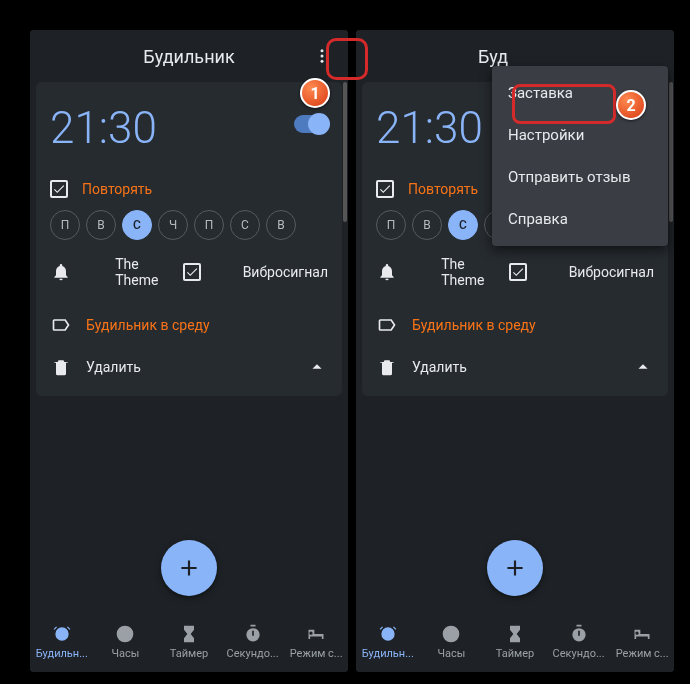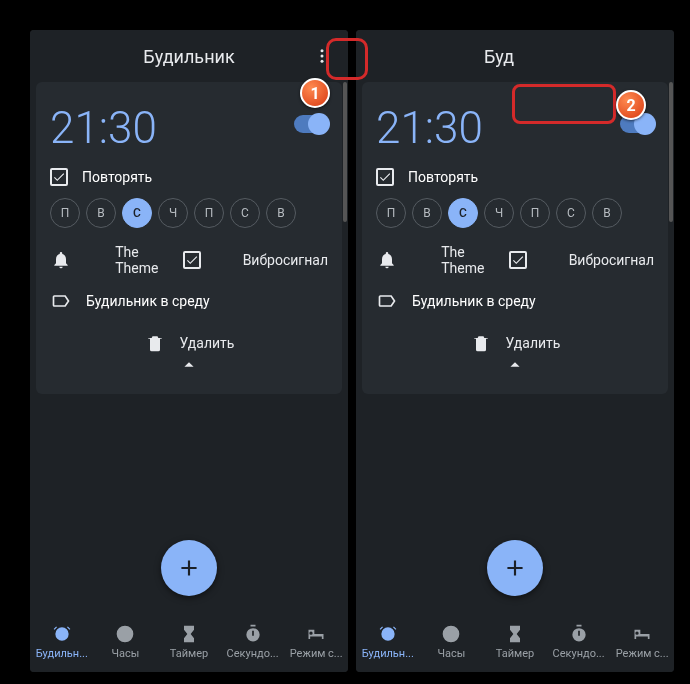--- a/index.html
+++ b/index.html
@@ -10,36 +10,36 @@
   .phone.right{left:356px;}
   .topbar{height:52px;display:flex;align-items:center;justify-content:center;color:#e8eaed;font-size:18px;position:relative;background:#1e2226;}
   .topbar .title{font-weight:400;}
   .kebab{position:absolute;right:10px;top:10px;width:32px;height:32px;display:flex;align-items:center;justify-content:center;cursor:pointer;}
   .kebab svg{fill:#e8eaed;}
   .alarm-card{background:#262b30;margin:0 6px;border-radius:6px;padding:12px 14px 14px;color:#e8eaed;}
   .time-row{display:flex;align-items:center;justify-content:space-between;}
   .alarm-time{color:#8ab4f8;font-size:44px;font-weight:300;margin-top:8px;}
   .toggle{width:34px;height:18px;background:#4e7bbf;border-radius:10px;position:relative;cursor:pointer;}
   .toggle::after{content:"";position:absolute;right:-2px;top:-2px;width:22px;height:22px;background:#8ab4f8;border-radius:50%;}
-  .row{display:flex;align-items:center;margin-top:14px;color:#ffffff;font-size:14px;}
+  .row{display:flex;align-items:center;margin-top:26px;color:#f97316;font-size:14px;}
   .row .ico{width:22px;height:22px;margin-right:14px;flex-shrink:0;display:flex;align-items:center;justify-content:center;}
   .row .ico svg{fill:#e8eaed;}
   .row.check .box{width:18px;height:18px;border:2px solid #e8eaed;border-radius:2px;display:flex;align-items:center;justify-content:center;margin-right:14px;}
   .row.check .box svg{width:14px;height:14px;fill:#e8eaed;}
   .days{display:flex;gap:6px;margin-top:12px;}
   .day{width:30px;height:30px;border:1px solid #555b61;border-radius:50%;display:flex;align-items:center;justify-content:center;color:#b6bbc0;font-size:12px;cursor:pointer;}
   .day.active{background:#8ab4f8;border-color:#8ab4f8;color:#1b2027;font-weight:500;}
   .split-row{display:flex;align-items:center;margin-top:16px;}
   .split-row .half{display:flex;align-items:center;font-size:14px;gap:32px;}
   .split-row .half.left-h{flex:1;}
   .split-row .half .ico{width:22px;height:22px;margin-right:12px;display:flex;align-items:center;justify-content:center;}
   .split-row .half .ico svg{fill:#e8eaed;}
   .split-row .half.right-h .box{width:18px;height:18px;border:2px solid #e8eaed;border-radius:2px;display:flex;align-items:center;justify-content:center;margin-right:10px;}
   .split-row .half.right-h .box svg{width:14px;height:14px;fill:#e8eaed;}
-  .delete-row{display:flex;align-items:center;justify-content:space-between;margin-top:20px;flex-direction:column;}
+  .delete-row{display:flex;align-items:flex-start;justify-content:space-between;margin-top:20px;}
   .delete-row .del{display:flex;align-items:center;font-size:14px;cursor:pointer;}
   .delete-row .del .ico{width:22px;height:22px;margin-right:14px;display:flex;align-items:center;justify-content:center;}
   .delete-row .del .ico svg{fill:#e8eaed;}
   .delete-row .chev{cursor:pointer;}
   .delete-row .chev svg{fill:#e8eaed;}
   .body-area{position:absolute;top:52px;bottom:62px;left:0;right:0;}
   .fab{position:absolute;left:50%;bottom:14px;transform:translateX(-50%);width:56px;height:56px;background:#8ab4f8;border-radius:50%;display:flex;align-items:center;justify-content:center;cursor:pointer;box-shadow:0 2px 6px rgba(0,0,0,.5);}
   .fab svg{fill:#1b2027;}
   .navbar{position:absolute;bottom:0;left:0;right:0;height:62px;display:flex;background:#1e2226;}
   .nav-item{flex:1;display:flex;flex-direction:column;align-items:center;justify-content:center;color:#9aa0a6;font-size:11px;cursor:pointer;gap:2px;}
@@ -183,21 +183,21 @@
               <path d="M3 7h7v5h11v6h-2v-3H5v3H3zM6 9a2 2 0 1 0 2 2 2 2 0 0 0-2-2z"></path>
             </svg>
           </div>
           <span class="nav-label">Режим с...</span>
         </div>
     </div>
   </div>
 
   <div class="phone right">
     <div class="topbar">
-      <span class="title" style="position:absolute;left:128px;">Буд</span>
+      <span class="title" style="position:absolute;left:122px;">Буд</span>
     </div>
     <div class="scroll-hint"></div>
     <div class="body-area">
       <div class="alarm-card">
         <div class="time-row">
           <div class="alarm-time">21:30</div>
           <div class="toggle"></div>
         </div>
         <div class="row check">
           <div class="box">
@@ -298,20 +298,26 @@
       <div class="nav-item">
           <div class="nico">
             <svg viewBox="0 0 24 24" width="20" height="20">
               <path d="M3 7h7v5h11v6h-2v-3H5v3H3zM6 9a2 2 0 1 0 2 2 2 2 0 0 0-2-2z"></path>
             </svg>
           </div>
           <span class="nav-label">Режим с...</span>
         </div>
     </div>
 
+    <div class="menu">
+      <div class="menu-item">Заставка</div>
+      <div class="menu-item">Настройки</div>
+      <div class="menu-item">Отправить отзыв</div>
+      <div class="menu-item">Справка</div>
+    </div>
   </div>
 
   <div class="callout-ring r1"></div>
   <div class="callout-ring r2"></div>
   <div class="num-badge b1">1</div>
   <div class="num-badge b2">2</div>
 
 </div>
 
 </body></html>

